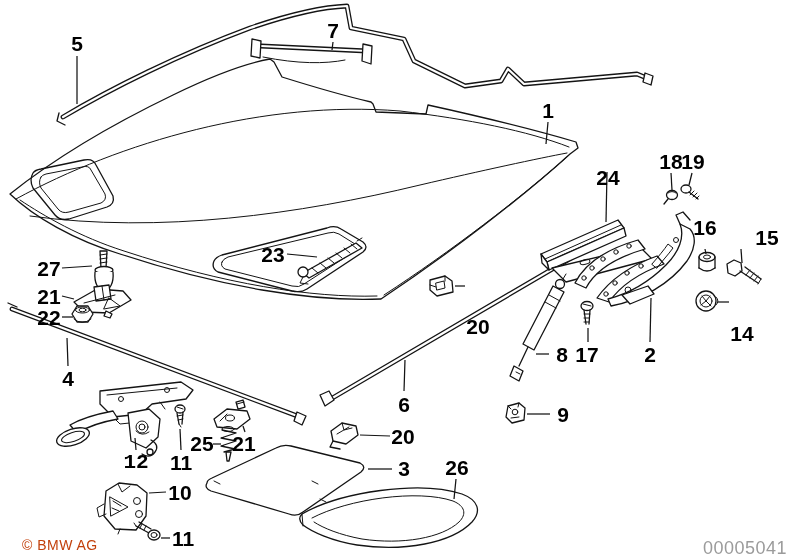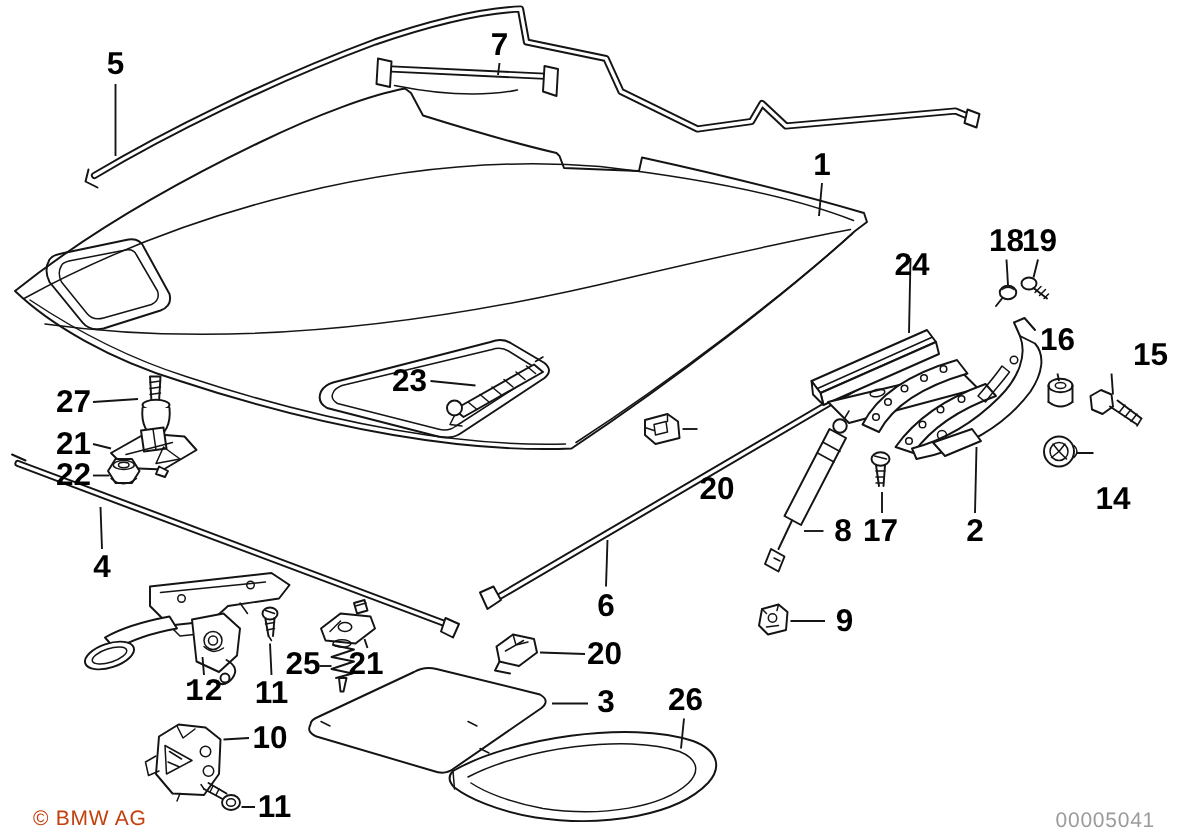--- a/index.html
+++ b/index.html
@@ -18,22 +18,22 @@
   .callout {
     position:absolute; transform:translate(-50%,-50%);
     font-weight:700; font-size:21px; line-height:1; color:#000;
     white-space:nowrap; cursor:pointer; user-select:none;
   }
   .footer-copyright {
     position:absolute; left:22px; top:537px;
     font-weight:400; font-size:14px; color:#c2410c; letter-spacing:0.5px;
   }
   .diagram-number {
-    position:absolute; right:29px; top:538px;
-    font-weight:400; font-size:14px; color:#9b9b9b; letter-spacing:0.5px;
+    position:absolute; right:12px; top:538px;
+    font-weight:400; font-size:18px; color:#9b9b9b; letter-spacing:0.5px;
   }
 </style>
 </head>
 <body>
 
 <div class="stage">
 
   <svg class="drawing" width="799" height="559" viewBox="0 0 799 559">
 
     <g>

